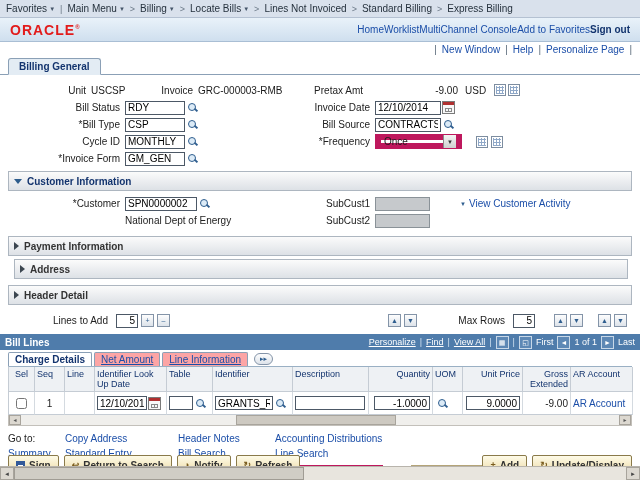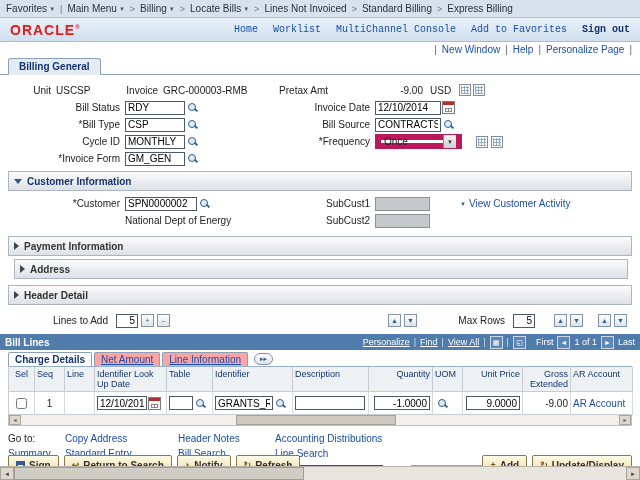--- a/index.html
+++ b/index.html
@@ -11,21 +11,21 @@
   
   .breadcrumb { height:18px; background:#d9e1ec; border-bottom:1px solid #b4c1d2; display:flex; align-items:center; padding:0 6px; gap:5px; color:#26323e; white-space:nowrap; }
   .crumb { display:inline-flex; align-items:center; gap:2px; cursor:pointer; }
   .crumb .dd { font-size:6px; color:#46566a; }
   .csep { color:#6a7886; font-size:9px; }
 
   
   .oraclebar { height:24px; background:linear-gradient(#e9f2fa,#cfdfee); border-bottom:1px solid #a9bed4; display:flex; align-items:center; padding:0 10px; }
   .oracle-logo { color:#e21b1b; font-weight:bold; font-size:14px; letter-spacing:1px; cursor:default; }
   .oracle-r { font-size:6px; color:#e21b1b; vertical-align:super; }
-  .hlinks { margin-left:auto; display:flex; gap:15px; align-items:center;font-family:Liberation Mono, monospace; }
+  .hlinks { margin-left:auto; display:flex; align-items:center; }
   .signout { font-weight:bold; color:#13346e; }
 
   
   .pagelinks { height:14px; display:flex; justify-content:flex-end; align-items:center; gap:5px; padding:0 8px; background:#fff; }
   .psep { color:#5a6a7a; }
 
   
   .tabrow { height:19px; border-bottom:1px solid #8ba0b6; padding-left:8px; display:flex; align-items:flex-end; background:#fff; }
   .main-tab { background:#e3ecf4; border:1px solid #8ba0b6; border-bottom:1px solid #e3ecf4; border-radius:3px 3px 0 0; padding:2px 10px 2px; color:#13346e; font-weight:bold; margin-bottom:-1px; cursor:pointer; }
 
@@ -184,21 +184,21 @@
     <span class="psep">|</span>
   </div>
 
   <div class="tabrow">
     <span class="main-tab">Billing General</span>
   </div>
 
   <div class="formarea">
 
     <div class="unitrow">
-      <span class="lbl" style="width:56px">Unit</span>
+      <span class="lbl" style="width:91px">Unit</span>
       <span style="width:62px">USCSP</span>
       <span class="lbl" style="width:45px">Invoice</span>
       <span style="width:112px">GRC-000003-RMB</span>
       <span class="lbl" style="width:58px">Pretax Amt</span>
       <span style="width:90px;text-align:right">-9.00</span>
       <span style="margin-left:7px">USD</span>
       <span class="gico" style="margin-left:8px"></span>
       <span class="gico" style="margin-left:2px"></span>
     </div>
 
@@ -315,21 +315,21 @@
       <span class="right">
         <a class="wlink">Personalize</a>
         <span class="gsep">|</span>
         <a class="wlink">Find</a>
         <span class="gsep">|</span>
         <a class="wlink">View All</a>
         <span class="gsep">|</span>
         <span class="bico onblue">▦</span>
         <span class="gsep">|</span>
         <span class="bico onblue">◱</span>
-        <span style="margin-left:6px">First</span>
+        <span style="margin-left:0">First</span>
         <span class="bico onblue">◄</span>
         <span>1 of 1</span>
         <span class="bico onblue">►</span>
         <span>Last</span>
       </span>
     </div>
 
     <div class="ctabs">
       <span class="ctab active">Charge Details</span>
       <span class="ctab inactive"><a class="link">Net Amount</a></span>

